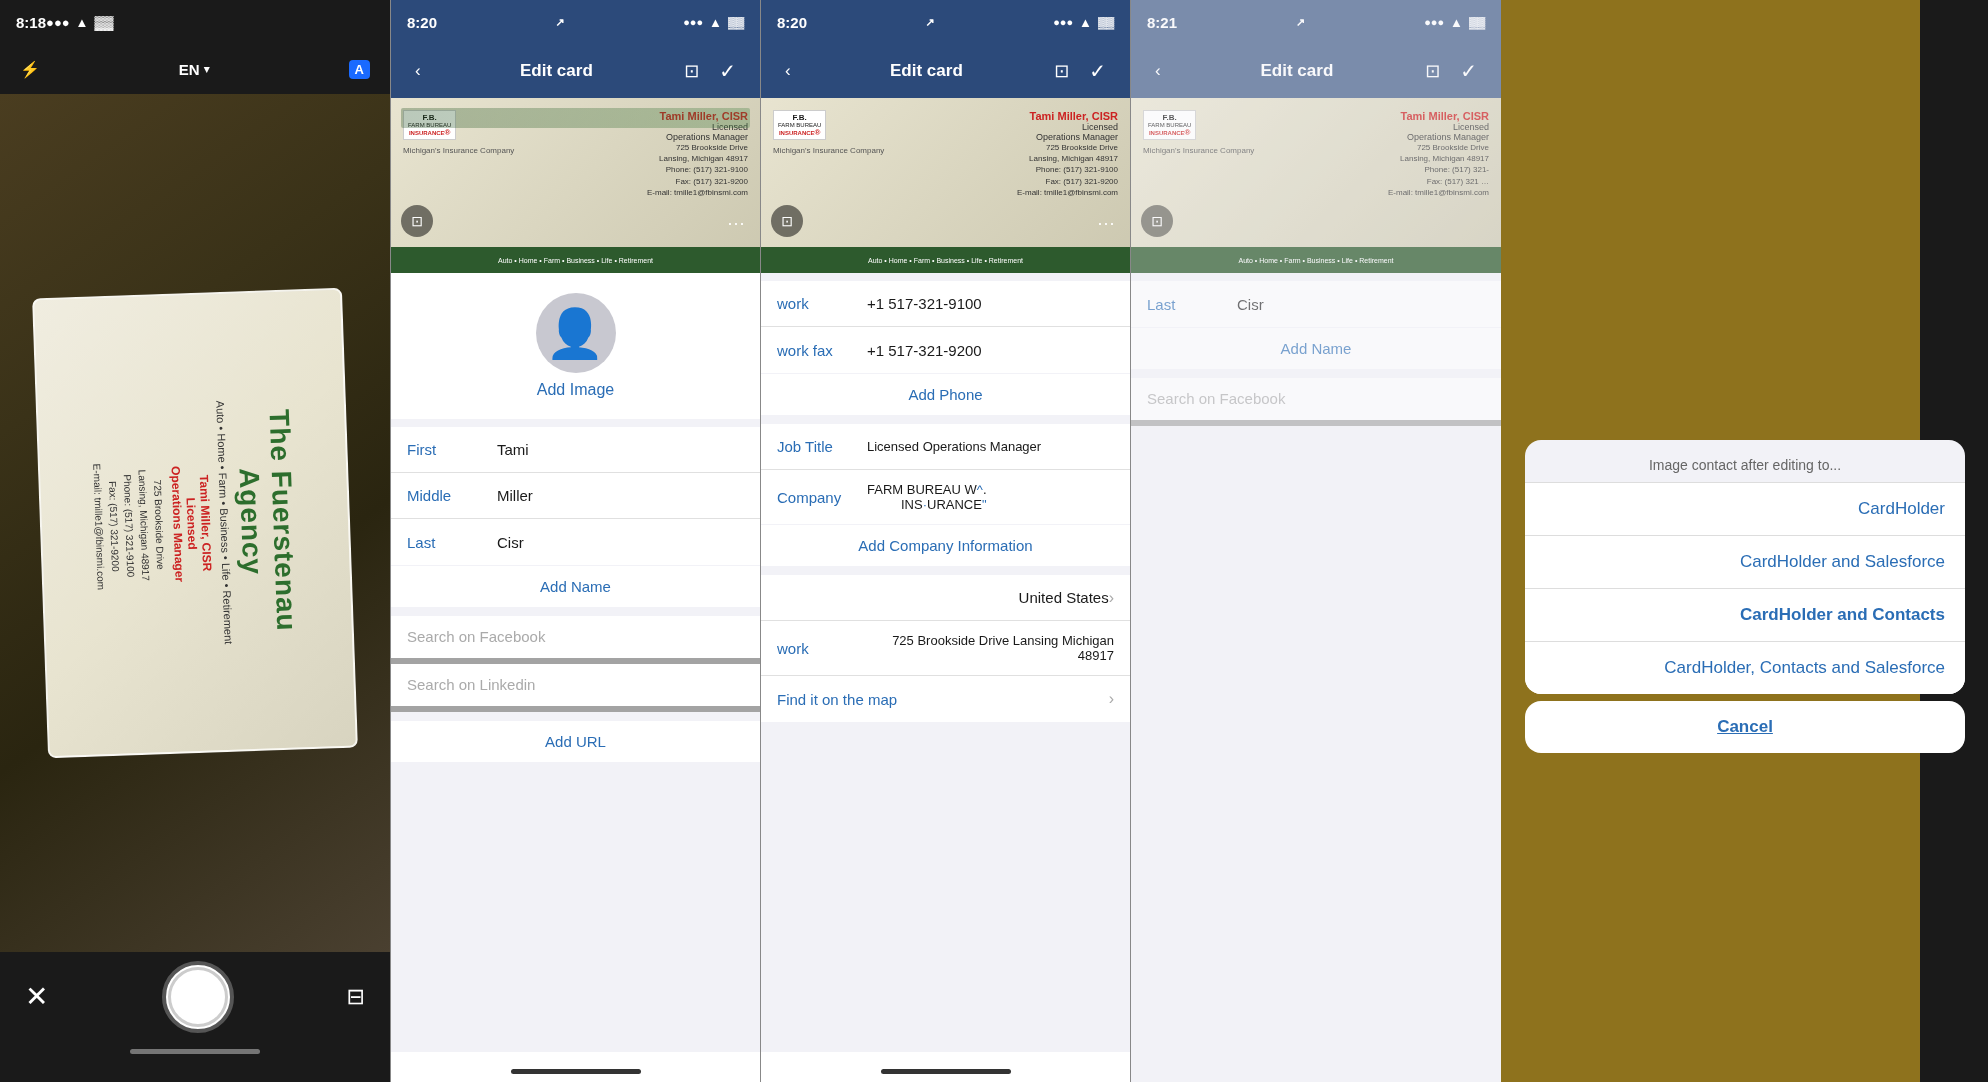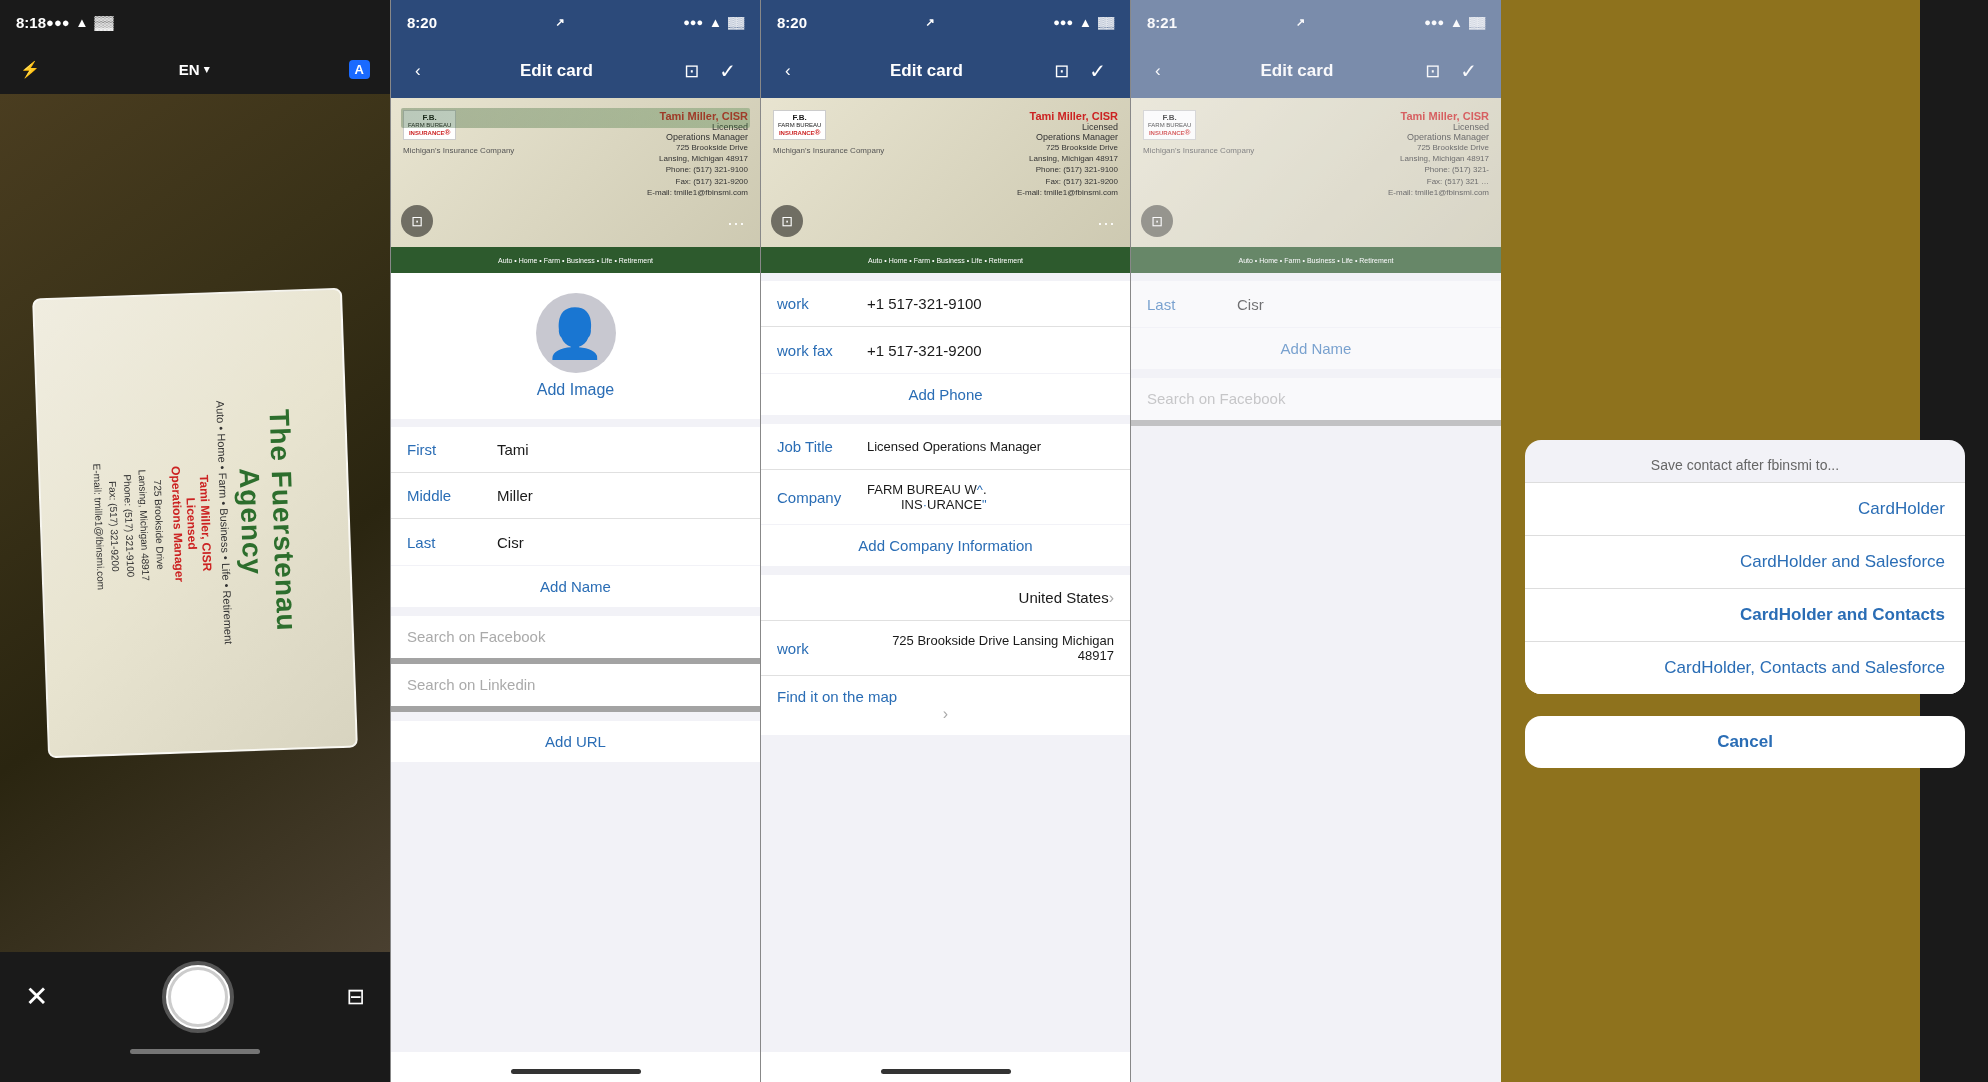--- a/index.html
+++ b/index.html
@@ -353,27 +353,28 @@
       font-size: 17px;
       cursor: pointer;
       background: white;
     }
     .modal-option:last-of-type { border-bottom: none; }
     .modal-option.active { color: #2a6db5; font-weight: 600; }
     .modal-cancel {
       width: 440px;
       background: white;
       border-radius: 16px;
-      margin-top: 22px;
+      margin-top: 7px;
       padding: 16px 20px;
       text-align: center;
       color: #2a6db5;
       font-size: 17px;
       font-weight: 600;
       cursor: pointer;
+      text-decoration: underline;
     }
 
     
     .preview-card-container {
       width: 100%;
       height: 175px;
       position: relative;
       overflow: hidden;
     }
     .preview-bg {
@@ -635,21 +636,21 @@
 
     <div class="form-group">
       <div class="form-row">
         <span class="form-value" style="flex:1;">United States</span>
         <span style="color:#aaa;">›</span>
       </div>
       <div class="form-row">
         <span class="form-label">work</span>
         <span class="form-value" style="font-size:13px;">725 Brookside Drive Lansing Michigan 48917</span>
       </div>
-      <div class="form-row" style="cursor:pointer;flex-direction:column;">
+      <div class="form-row" style="cursor:pointer;">
         <span class="form-add-btn" style="text-align:left;padding:0;flex:1;">Find it on the map</span>
         <span style="color:#aaa;">›</span>
       </div>
     </div>
 
     <div style="height:8px;background:#f2f2f7;"></div>
   </div>
 
   <div class="home-indicator-light">
     <div class="home-bar-light"></div>
@@ -721,21 +722,21 @@
           <span class="search-placeholder">Search on Facebook</span>
         </div>
       </div>
     </div>
 
     <div style="flex:1;position:relative;background:rgba(50,50,50,0.5);">
       <div style="position:absolute;top:440px;left:24px;right:24px;">
 
         <div class="modal-sheet">
           <div class="modal-header">
-            <span class="modal-header-text">Save contact after fbinsmi to...</span>
+            <span class="modal-header-text">Image contact after editing to...</span>
           </div>
           <div class="modal-option">
             <span>CardHolder</span>
           </div>
           <div class="modal-option">
             <span>CardHolder and Salesforce</span>
           </div>
           <div class="modal-option active">
             <span>CardHolder and Contacts</span>
           </div>

